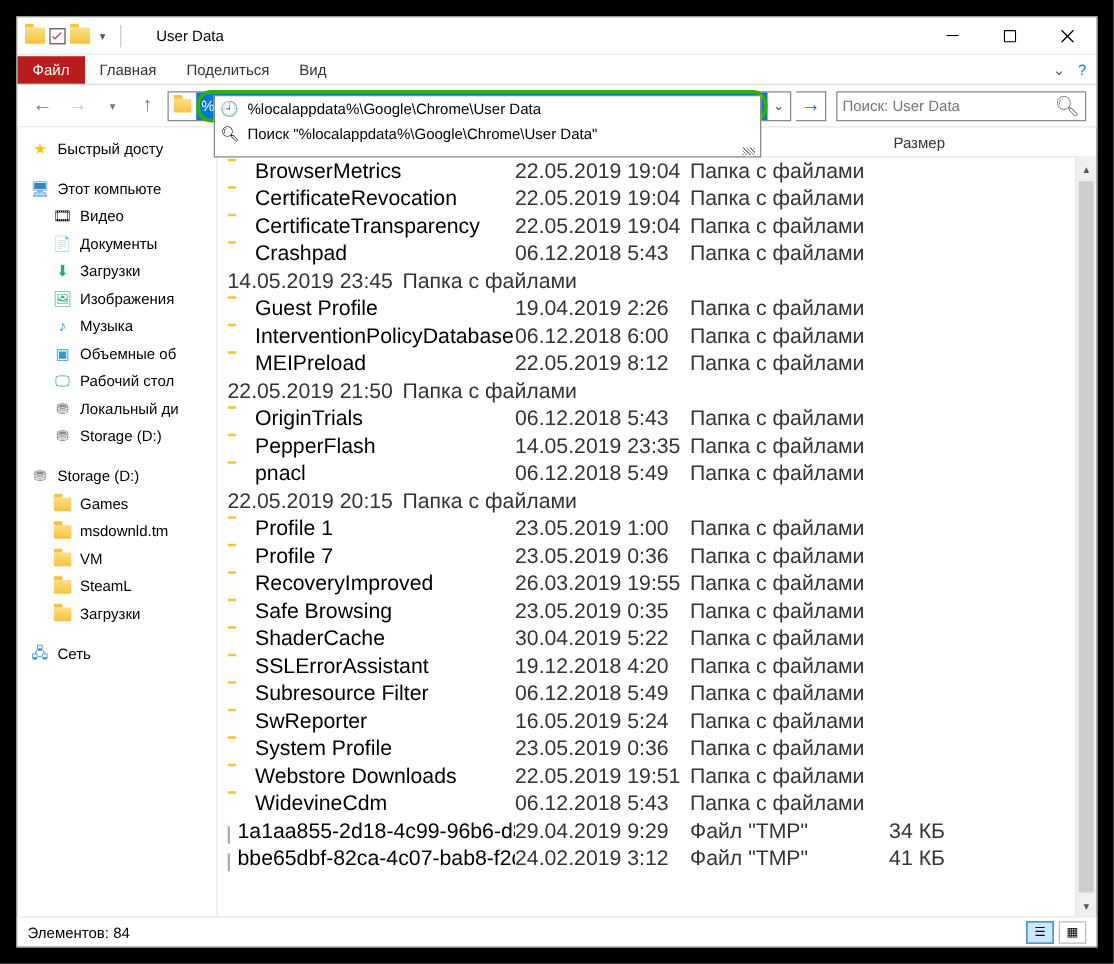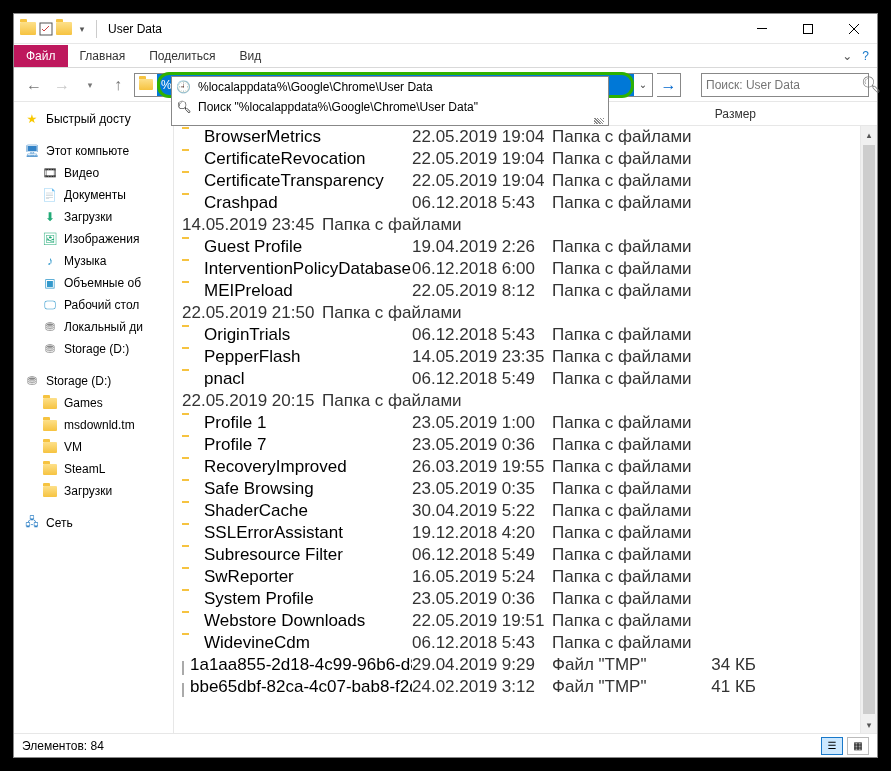--- a/index.html
+++ b/index.html
@@ -4,38 +4,38 @@
 <style>
 * { margin: 0; padding: 0; box-sizing: border-box; font-family: "Segoe UI", sans-serif; }
 body { background: #000; display: flex; justify-content: center; align-items: flex-start; padding: 13px; }
 .window { width: 865px; height: 745px; background: #fff; border: 1px solid #888; display: flex; flex-direction: column; position: relative; }
 .titlebar { height: 30px; display: flex; align-items: center; background: #fff; border-bottom: 1px solid #e7e7e7; }
 .titlebar-left { display: flex; align-items: center; gap: 2px; padding-left: 6px; }
 .tb-icon { width: 16px; height: 16px; display: inline-flex; align-items: center; justify-content: center; }
 .folder-glyph { width: 16px; height: 13px; background: linear-gradient(#fde08a,#f6c340); border-radius: 1px; position: relative; }
 .folder-glyph::before { content:""; position:absolute; top:-3px; left:0; width:7px; height:3px; background:#f6c340; border-radius:1px 1px 0 0; }
 .tb-divider { width:1px; height:18px; background:#ccc; margin:0 4px; }
-.tb-title { font-size: 12px; margin-left: 5px; }
+.tb-title { font-size: 12px; margin-left: 22px; }
 .titlebar-right { margin-left: auto; display: flex; }
 .tb-btn { width: 46px; height: 30px; display:flex; align-items:center; justify-content:center; }
 .ribbon-tabs { height: 24px; display:flex; align-items:center; border-bottom:1px solid #d9d9d9; font-size:12px; background:#fff; }
 .ribbon-tab { padding: 4px 12px; cursor:default; }
-.ribbon-tab.file { background:#be185d; color:#fff; }
+.ribbon-tab.file { background:#b91c1c; color:#fff; }
 .ribbon-tab:not(.file) { color:#333; }
 .ribbon-right { margin-left:auto; padding-right:8px; color:#555; display:flex; gap:10px; }
 .navbar { height: 34px; display:flex; align-items:center; padding: 0 8px; gap:4px; background:#fff; border-bottom:1px solid #e7e7e7; }
 .nav-btn { width:24px; height:24px; display:flex; align-items:center; justify-content:center; color:#777; }
 .addr-wrap { flex:1; display:flex; align-items:center; height:24px; border:1px solid #888; position:relative; }
 .addr-icon { width:22px; display:flex; align-items:center; justify-content:center; }
 .addr-input-wrap { flex:1; height:22px; position:relative; }
 .addr-highlight { position:absolute; left:0; top:-2px; right:0; height:26px; border:3px solid #2fb100; border-radius:12px; pointer-events:none; }
 .addr-input { width:100%; height:100%; border:none; outline:none; font-size:12px; padding:0 4px; background:#0078d7; color:#fff; }
 .addr-drop { width:18px; display:flex; align-items:center; justify-content:center; color:#444; font-size:10px; }
 .go-btn { width:24px; height:24px; border:1px solid #888; border-left:none; display:flex; align-items:center; justify-content:center; color:#0066cc; }
-.search-box { width:168px; height:24px; border:1px solid #888; display:flex; align-items:center; padding:0 4px; margin-left:16px; }
+.search-box { width:200px; height:24px; border:1px solid #888; display:flex; align-items:center; padding:0 4px; margin-left:4px; }
 .search-box input { flex:1; border:none; outline:none; font-size:12px; color:#666; }
 .search-box .sicon { color:#777; }
 .body { flex:1; display:flex; overflow:hidden; position:relative; }
 .sidebar { width:160px; border-right:1px solid #e7e7e7; overflow-y:auto; padding:6px 0; font-size:12px; background:#fff; }
 .sb-item { display:flex; align-items:center; gap:6px; height:22px; padding-left:10px; white-space:nowrap; overflow:hidden; text-overflow:ellipsis; }
 .sb-item.indent { padding-left:28px; }
 .sb-group { margin-bottom:10px; }
 .ic { width:16px; height:16px; display:inline-flex; align-items:center; justify-content:center; font-size:12px; }
 .star { color:#f8c800; }
 .pc { color:#3383c7; }

